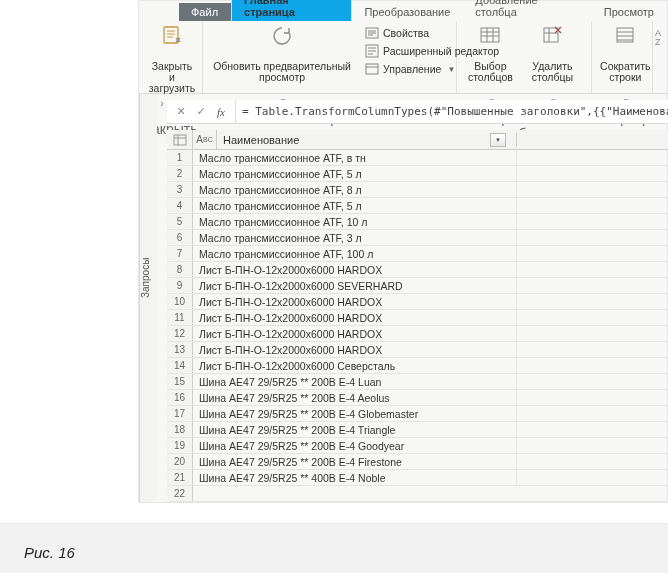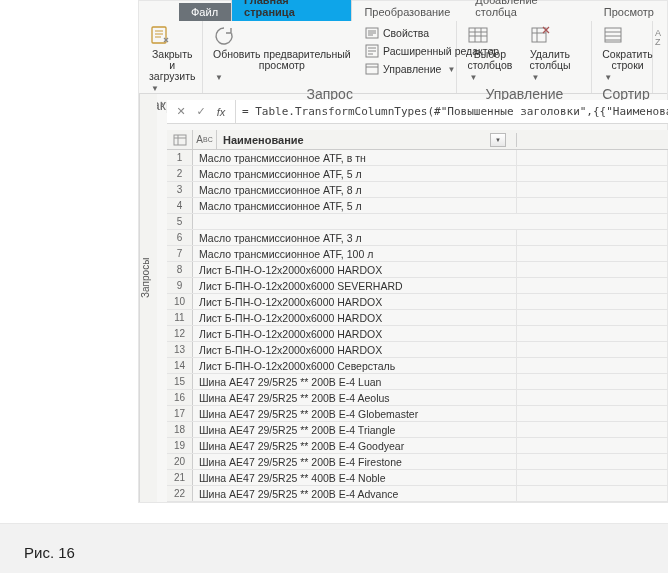--- a/index.html
+++ b/index.html
@@ -7,47 +7,47 @@
   .app { width: 668px; }
   .window { border: 1px solid #e6e6e6; margin-left: 138px; width: 530px; background: #f7f7f6; }
   .tabs { display: flex; align-items: flex-end; height: 20px; font-size: 11px; padding-left: 40px; }
   .tab { padding: 3px 12px; color: #555; border-right: 1px solid transparent; cursor: pointer; }
   .tab.file { background: #6b7278; color: #fff; }
   .tab.active { background: #0ea5e9; border: 1px solid #d9d9d9; border-bottom: none; font-weight: 600; color: #333; }
   .ribbon { background: #f7f7f6; border-bottom: 1px solid #d9d9d9; display: flex; align-items: stretch; height: 73px; }
   .group { border-right: 1px solid #e0e0e0; display: flex; flex-direction: column; justify-content: space-between; padding: 2px 4px 0 4px; }
   .group-label { text-align: center; font-size: 14px; color: #666; padding: 2px 0 3px; }
   .group-body { display: flex; align-items: flex-start; gap: 4px; flex: 1; }
-  .big-btn { display: flex; flex-direction: column; align-items: flex-start; gap: 2px; padding: 2px 6px; cursor: pointer; min-width: 58px; }
+  .big-btn { display: flex; flex-direction: column; align-items: center; gap: 14px; padding: 2px 6px; cursor: pointer; min-width: 58px; }
   .big-btn .icon { width: 22px; height: 22px; }
   .big-btn .label { text-align: center; font-size: 10.5px; line-height: 11px; color: #333; white-space: pre-line; }
   .small-stack { display: flex; flex-direction: column; gap: 2px; padding-top: 2px; }
   .small-btn { display: flex; align-items: center; gap: 4px; font-size: 10.5px; color: #333; padding: 1px 4px; cursor: pointer; white-space: nowrap; }
   .small-btn .icon { width: 14px; height: 14px; }
   .caret { font-size: 8px; color: #666; margin-left: 2px; }
   .half-btn { display: flex; align-items: center; width: 16px; flex-direction: column; padding-top: 6px; color: #555; }
   .formula-bar { display: flex; align-items: center; height: 24px; border-bottom: 1px solid #d9d9d9; background: #fff; margin-top: 6px; margin-left: 28px; }
   .fb-left { display: flex; align-items: center; gap: 4px; padding: 0 6px; border-right: 1px solid #d9d9d9; height: 100%; }
   .fb-icon { width: 16px; height: 16px; display: flex; align-items: center; justify-content: center; color: #888; }
-  .fx { font-style: italic; font-family: Liberation Sans, sans-serif; color: #555; }
+  .fx { font-style: italic; font-family: Liberation Serif, serif; color: #555; }
   .fb-input { flex: 1; padding: 0 6px; font-family: Consolas, monospace; font-size: 11px; color: #444; white-space: nowrap; overflow: hidden; }
   .body-area { display: flex; }
   .side-tab { width: 18px; background: #f3f3f1; border-right: 1px solid #d9d9d9; display: flex; align-items: flex-start; justify-content: center; padding-top: 40px; writing-mode: vertical-rl; transform: rotate(180deg); font-size: 10px; color: #555; }
   .side-toggle { width: 10px; padding: 4px 2px; color: #777; font-size: 10px; text-align: center; }
   .col-header { display: flex; align-items: center; height: 20px; border-bottom: 1px solid #ccc; background: #f3f3f1; margin-top: 6px; margin-left: 28px; }
   .rownum-head { width: 26px; border-right: 1px solid #ccc; height: 100%; display: flex; align-items: center; justify-content: center; }
   .type-cell { width: 24px; border-right: 1px solid #ccc; height: 100%; display: flex; align-items: center; justify-content: center; font-size: 10px; color: #666; }
-  .colname { flex: 1; padding: 0 6px; font-weight: 700; color: #333; font-size: 11px; display: flex; align-items: center; justify-content: space-between; border-right: 1px solid #ccc; max-width: 300px; }
+  .colname { flex: 1; padding: 0 6px; font-weight: 400; color: #333; font-size: 11px; display: flex; align-items: center; justify-content: space-between; border-right: 1px solid #ccc; max-width: 300px; }
   .filter-btn { width: 16px; height: 14px; border: 1px solid #bbb; background: linear-gradient(#fff,#e8e8e8); display: flex; align-items: center; justify-content: center; font-size: 6px; color: #555; margin-right: 4px; }
   .rows { margin-left: 28px; }
   .row { display: flex; height: 16px; border-bottom: 1px solid #e4e4e4; }
   .rownum { width: 26px; border-right: 1px solid #ccc; background: #f3f3f1; text-align: center; font-size: 10px; color: #666; display: flex; align-items: center; justify-content: center; }
   .cell { flex: 1; max-width: 324px; padding: 0 6px; font-size: 10.5px; color: #333; display: flex; align-items: center; border-right: 1px solid #e4e4e4; white-space: nowrap; overflow: hidden; }
   .caption-band { margin-top: 20px; width: 668px; background: #f2f2f2; padding: 20px 0 20px 24px; border-top: 1px solid #e8e8e8; border-bottom: 1px solid #e8e8e8; }
-  .caption { font-size: 15px; color: #222; font-family: 'Segoe UI Light', 'Segoe UI', sans-serif; }
+  .caption { font-size: 15px; color: #222; font-family: 'Segoe UI Light', 'Segoe UI', sans-serif; font-style: italic; }
   svg { display: block; }
 </style>
 </head>
 <body>
 
 <div class="app">
   <div class="window">
 
     <div class="tabs">
       <div class="tab file">Файл</div>
@@ -219,20 +219,21 @@
                 <div class="row">
                   <div class="rownum">3</div>
                   <div class="cell">Масло трансмиссионное ATF, 8 л</div>
                 </div>
                 <div class="row">
                   <div class="rownum">4</div>
                   <div class="cell">Масло трансмиссионное ATF, 5 л</div>
                 </div>
                 <div class="row">
                   <div class="rownum">5</div>
+                  <div class="cell">Масло трансмиссионное ATF, 10 л</div>
                 </div>
                 <div class="row">
                   <div class="rownum">6</div>
                   <div class="cell">Масло трансмиссионное ATF, 3 л</div>
                 </div>
                 <div class="row">
                   <div class="rownum">7</div>
                   <div class="cell">Масло трансмиссионное ATF, 100 л</div>
                 </div>
                 <div class="row">
@@ -286,21 +287,20 @@
                 <div class="row">
                   <div class="rownum">20</div>
                   <div class="cell">Шина AE47 29/5R25 ** 200B E-4 Firestone</div>
                 </div>
                 <div class="row">
                   <div class="rownum">21</div>
                   <div class="cell">Шина AE47 29/5R25 ** 400B E-4 Noble</div>
                 </div>
                 <div class="row">
                   <div class="rownum">22</div>
-                  <div class="cell">Шина AE47 29/5R25 ** 200B E-4 Advance</div>
                 </div>
               </div>
           </div>
         </div>
       </div>
     </div>
 
   </div>
 
   <div class="caption-band">

